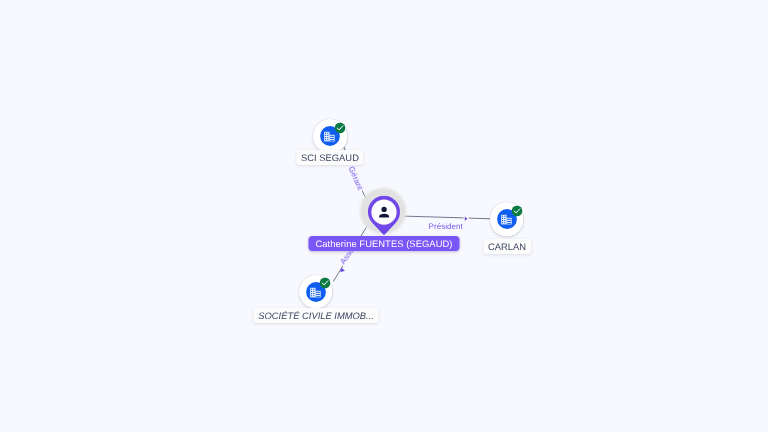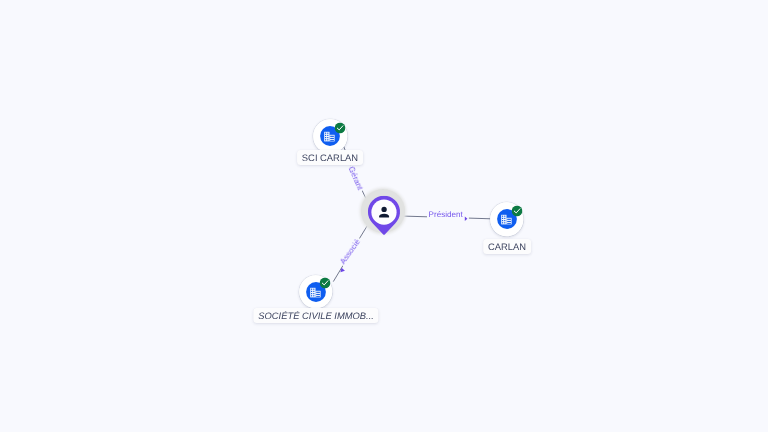--- a/index.html
+++ b/index.html
@@ -47,35 +47,36 @@
       <path d="M468.9 218.1 L491.0 218.8" fill="none" stroke="#5a6179" stroke-width="0.85"></path>
       <polygon points="464.8,216.5 467.4,218.75 464.8,221" fill="#6b45e5"></polygon>
     </g>
     <g>
       <path d="M333.3 281.6 Q351 252 370.1 221.1" fill="none" stroke="#5a6179" stroke-width="0.85"></path>
       <polygon points="340.4,272.3 341.52,267.64 344.93,270.73" fill="#6b45e5"></polygon>
     </g>
   </svg>
 
   <div class="edgelabel" style="left:351.2px;top:165.6px;transform:rotate(66.5deg)">Gérant</div>
-  <div class="edgelabel" style="left:428.2px;top:214px;">Président</div>
+  <div class="edgelabel" style="left:428.2px;top:226px;">Président</div>
   <div class="edgelabel" style="left:342.2px;top:264.6px;transform:rotate(-54.5deg)">Associé</div>
 
   <div class="halo" style="left:383px;top:211.3px;width:44px;height:44px;background:#e1e2e1;
               box-shadow:0 0 3px 1.2px #e4e5e4;"></div>
   <div class="node" style="left:384px;top:216.2px;">
     <svg width="32.2" height="40.6" viewBox="0 0 322 406">
       <path d="M161 0 C72.1 0 0 72.1 0 161 C0 206 18 246 47.2 274.8
                L153 387 C157 392 165 392 169 387 L274.8 274.8
                C304 246 322 206 322 161 C322 72.1 249.9 0 161 0 Z" fill="#7048e8"></path>
       <circle cx="161" cy="165" r="126" fill="#fdfdff"></circle>
       <circle cx="162" cy="137" r="26.5" fill="#0f1a33"></circle>
       <path d="M111 212 C111 192 134 181 162 181 C190 181 213 192 213 212 L213 213 C213 216 211 218 208 218 L116 218 C113 218 111 216 111 213 Z" fill="#0f1a33"></path>
     </svg>
   </div>
+  <div class="pill pill-person" style="left:384px;top:236px;">Catherine FUENTES (SEGAUD)</div>
 
   <div id="company-layer">
   <div class="co-wrap">
     <div class="co-halo" style="left: 330.3px; top: 136.2px;"></div>
     <div class="co-disc" style="left: 330.3px; top: 136.2px;"></div>
     <svg class="co-icon" width="20" height="20" viewBox="0 0 20 20" style="left: 330.3px; top: 136.2px;">
       <circle cx="10" cy="10" r="9.9" fill="#0f5ef0"></circle>
       <g fill="#f4f9ff">
         <path d="M4.2 5.8 h5.3 v9.6 h-5.3 Z"></path>
         <path d="M9.5 8.8 h5.1 v6.6 h-5.1 Z"></path>
@@ -91,21 +92,21 @@
             <rect x="7.2" y="13.2" width="1.2" height="1.2"></rect>
         <rect x="10.2" y="9.7" width="3.7" height="1.2"></rect>
         <rect x="10.2" y="11.9" width="3.7" height="1.2"></rect>
         <rect x="10.2" y="14.1" width="3.7" height="0.9"></rect>
       </g>
     </svg>
     <svg class="co-badge" width="11" height="11" viewBox="0 0 110 110" style="left: 340px; top: 127.5px;">
       <circle cx="55" cy="55" r="54" fill="#0d7a43"></circle>
       <path d="M28 56 L47 74 L84 33" fill="none" stroke="#ffffff" stroke-width="10" stroke-linecap="round" stroke-linejoin="round"></path>
     </svg>
-    <div class="pill pill-co" style="left: 330px; top: 150.2px;">SCI CARLAN</div>
+    <div class="pill pill-co" style="left: 330px; top: 150.2px;">SCI SEGAUD</div>
   </div>
 
   <div class="co-wrap">
     <div class="co-halo" style="left: 506.9px; top: 219.3px;"></div>
     <div class="co-disc" style="left: 506.9px; top: 219.3px;"></div>
     <svg class="co-icon" width="20" height="20" viewBox="0 0 20 20" style="left: 506.9px; top: 219.3px;">
       <circle cx="10" cy="10" r="9.9" fill="#0f5ef0"></circle>
       <g fill="#f4f9ff">
         <path d="M4.2 5.8 h5.3 v9.6 h-5.3 Z"></path>
         <path d="M9.5 8.8 h5.1 v6.6 h-5.1 Z"></path>

